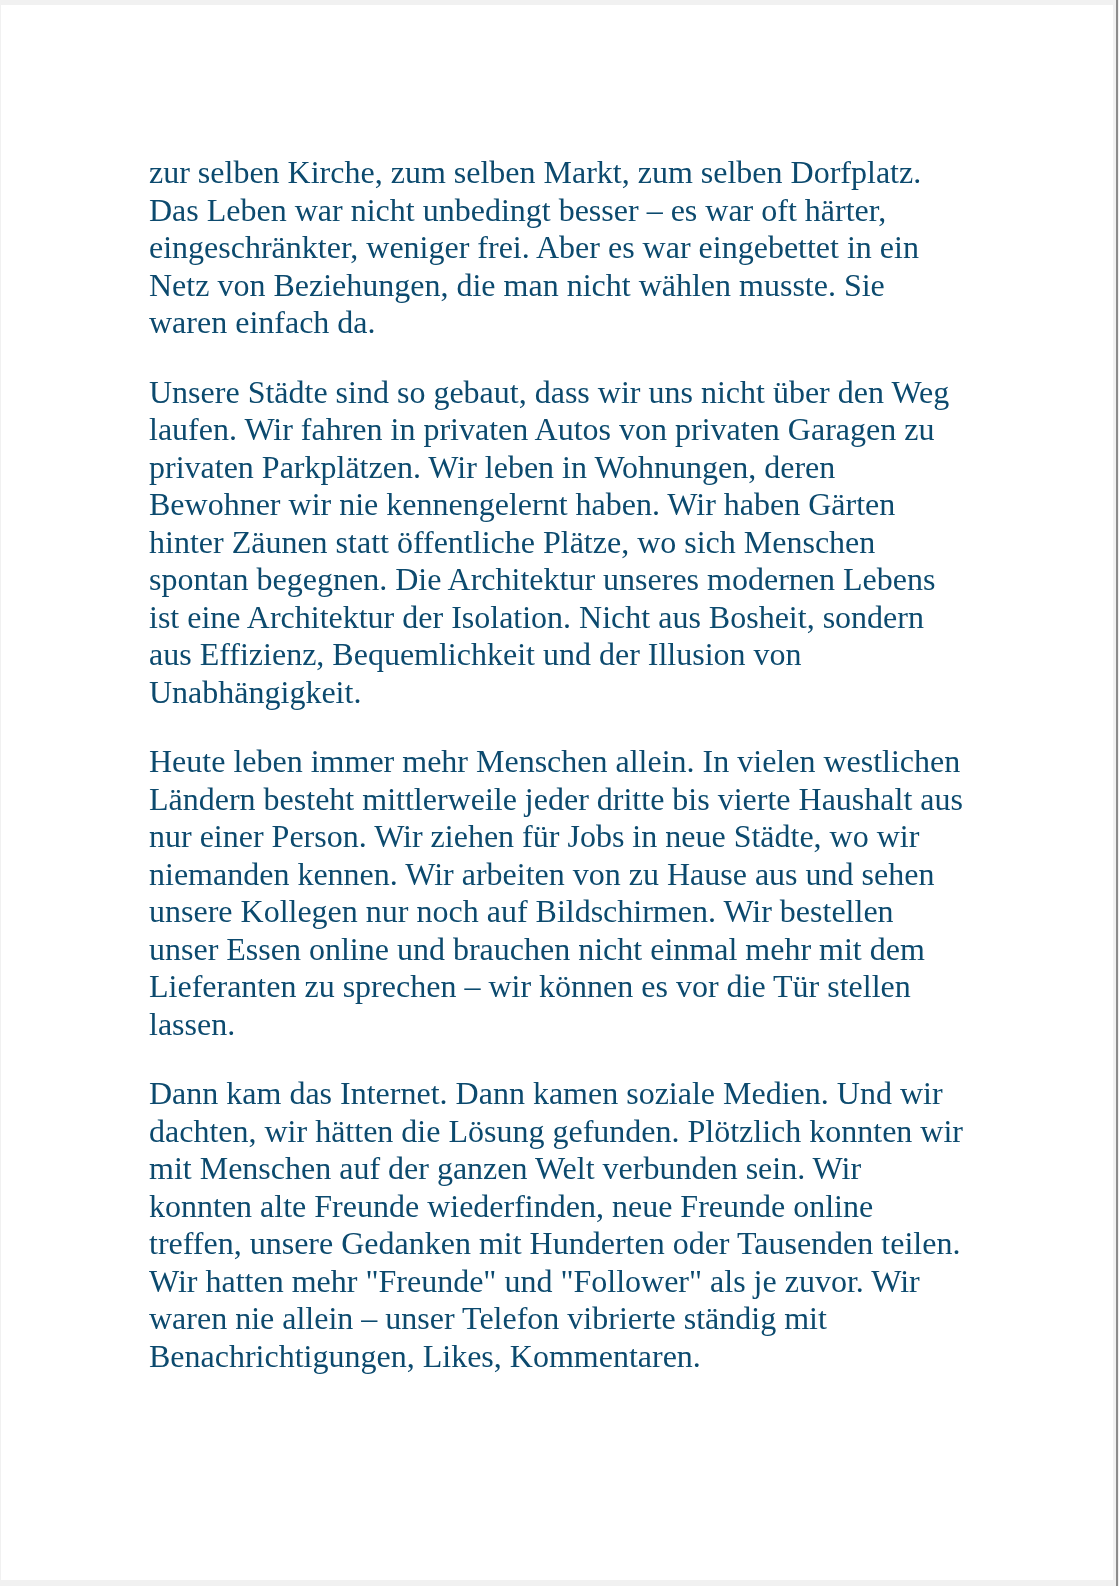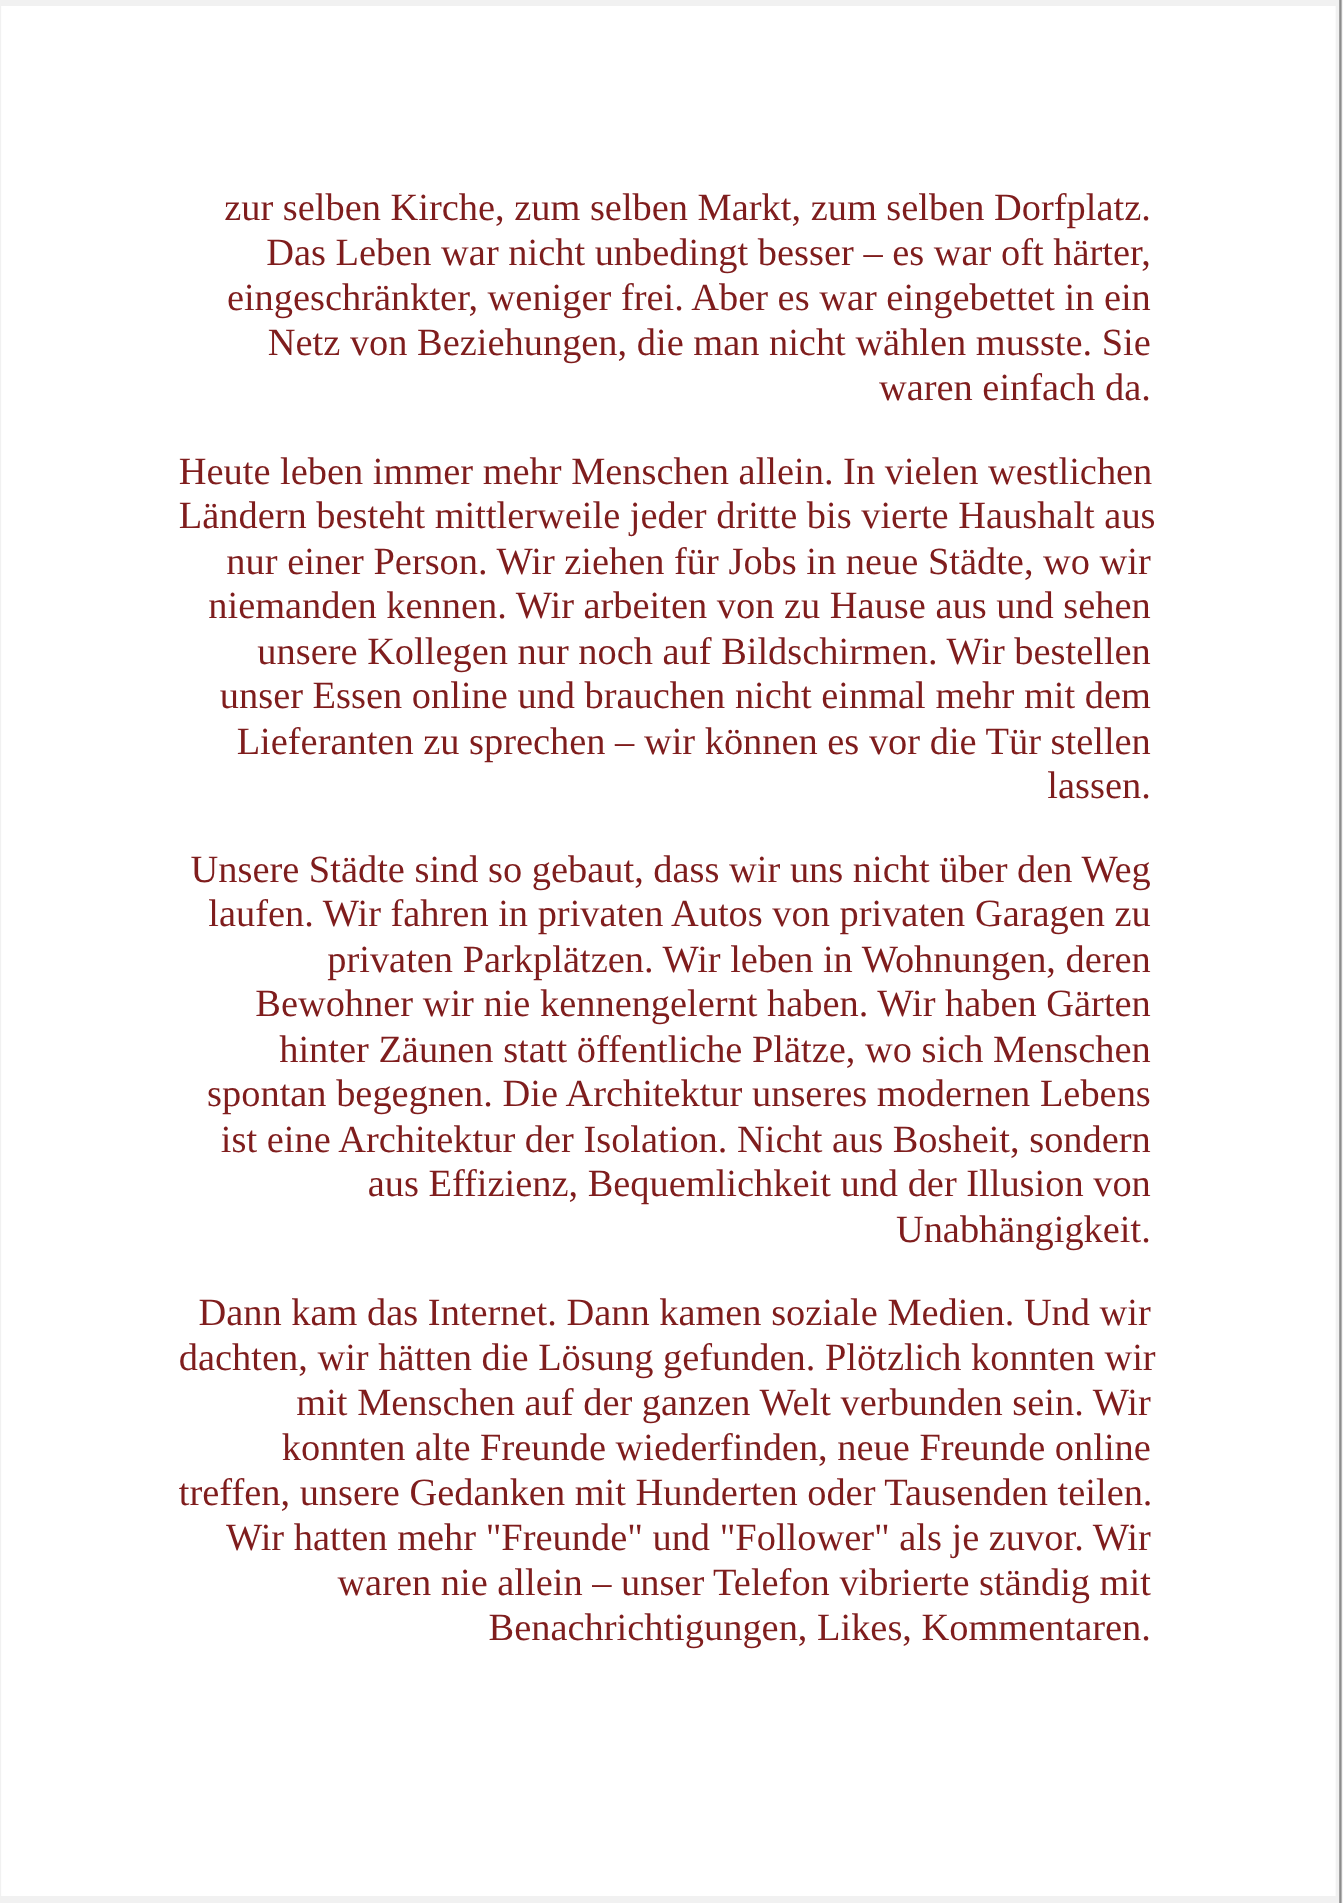--- a/index.html
+++ b/index.html
@@ -26,60 +26,59 @@
     position: absolute;
     left: 148px;
     top: 149px;
     width: 810px;
   }
   .content p {
     margin: 0 0 32px 0;
     padding: 0;
     font-size: 32px;
     line-height: 37.5px;
-    color: #7f1d1d;
+    color: #0c4a6e;
     white-space: pre;
-    text-align: right;
   }
   .right-edge-line {
     position: absolute;
     top: 0;
     bottom: 0;
     right: 1px;
     width: 2px;
     background: #8c8c8c;
   }
 </style>
 </head>
 <body>
 
 <div class="page">
   <div class="content">
     <p>zur selben Kirche, zum selben Markt, zum selben Dorfplatz.
 Das Leben war nicht unbedingt besser – es war oft härter,
 eingeschränkter, weniger frei. Aber es war eingebettet in ein
 Netz von Beziehungen, die man nicht wählen musste. Sie
 waren einfach da.</p>
-    <p>Heute leben immer mehr Menschen allein. In vielen westlichen
-Ländern besteht mittlerweile jeder dritte bis vierte Haushalt aus
-nur einer Person. Wir ziehen für Jobs in neue Städte, wo wir
-niemanden kennen. Wir arbeiten von zu Hause aus und sehen
-unsere Kollegen nur noch auf Bildschirmen. Wir bestellen
-unser Essen online und brauchen nicht einmal mehr mit dem
-Lieferanten zu sprechen – wir können es vor die Tür stellen
-lassen.</p>
     <p>Unsere Städte sind so gebaut, dass wir uns nicht über den Weg
 laufen. Wir fahren in privaten Autos von privaten Garagen zu
 privaten Parkplätzen. Wir leben in Wohnungen, deren
 Bewohner wir nie kennengelernt haben. Wir haben Gärten
 hinter Zäunen statt öffentliche Plätze, wo sich Menschen
 spontan begegnen. Die Architektur unseres modernen Lebens
 ist eine Architektur der Isolation. Nicht aus Bosheit, sondern
 aus Effizienz, Bequemlichkeit und der Illusion von
 Unabhängigkeit.</p>
+    <p>Heute leben immer mehr Menschen allein. In vielen westlichen
+Ländern besteht mittlerweile jeder dritte bis vierte Haushalt aus
+nur einer Person. Wir ziehen für Jobs in neue Städte, wo wir
+niemanden kennen. Wir arbeiten von zu Hause aus und sehen
+unsere Kollegen nur noch auf Bildschirmen. Wir bestellen
+unser Essen online und brauchen nicht einmal mehr mit dem
+Lieferanten zu sprechen – wir können es vor die Tür stellen
+lassen.</p>
     <p>Dann kam das Internet. Dann kamen soziale Medien. Und wir
 dachten, wir hätten die Lösung gefunden. Plötzlich konnten wir
 mit Menschen auf der ganzen Welt verbunden sein. Wir
 konnten alte Freunde wiederfinden, neue Freunde online
 treffen, unsere Gedanken mit Hunderten oder Tausenden teilen.
 Wir hatten mehr "Freunde" und "Follower" als je zuvor. Wir
 waren nie allein – unser Telefon vibrierte ständig mit
 Benachrichtigungen, Likes, Kommentaren.</p>
   </div>
 </div>

